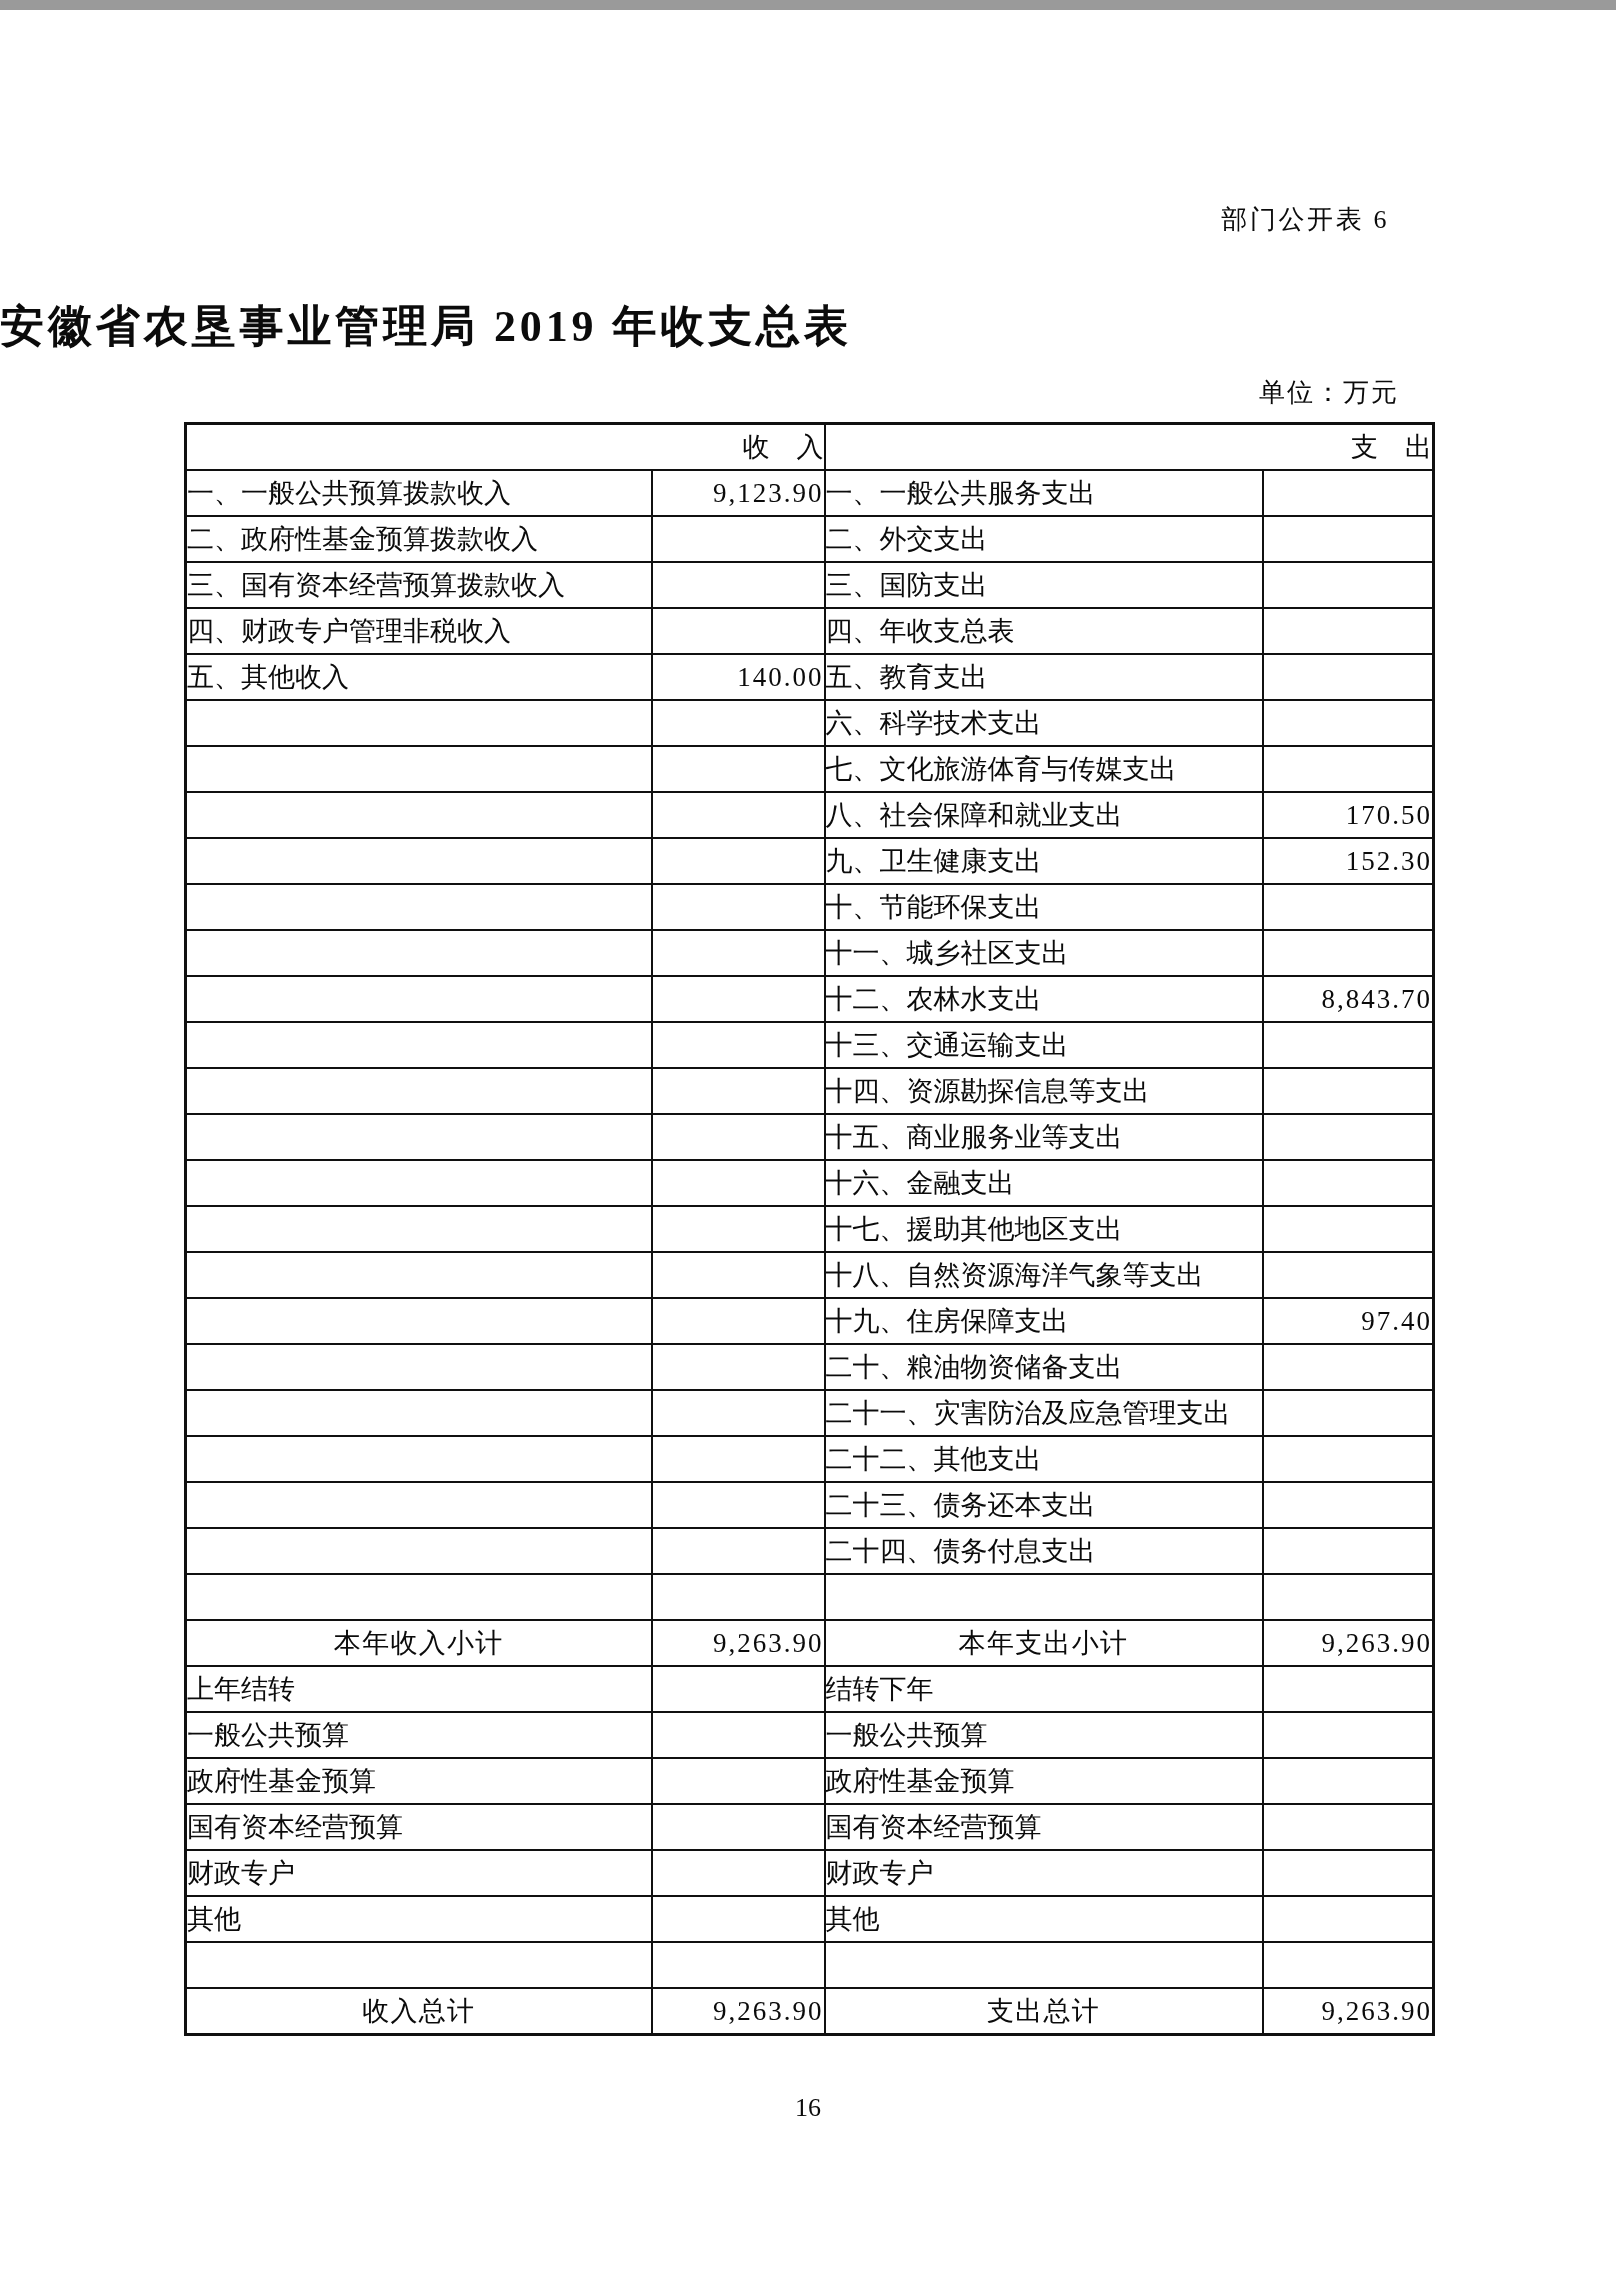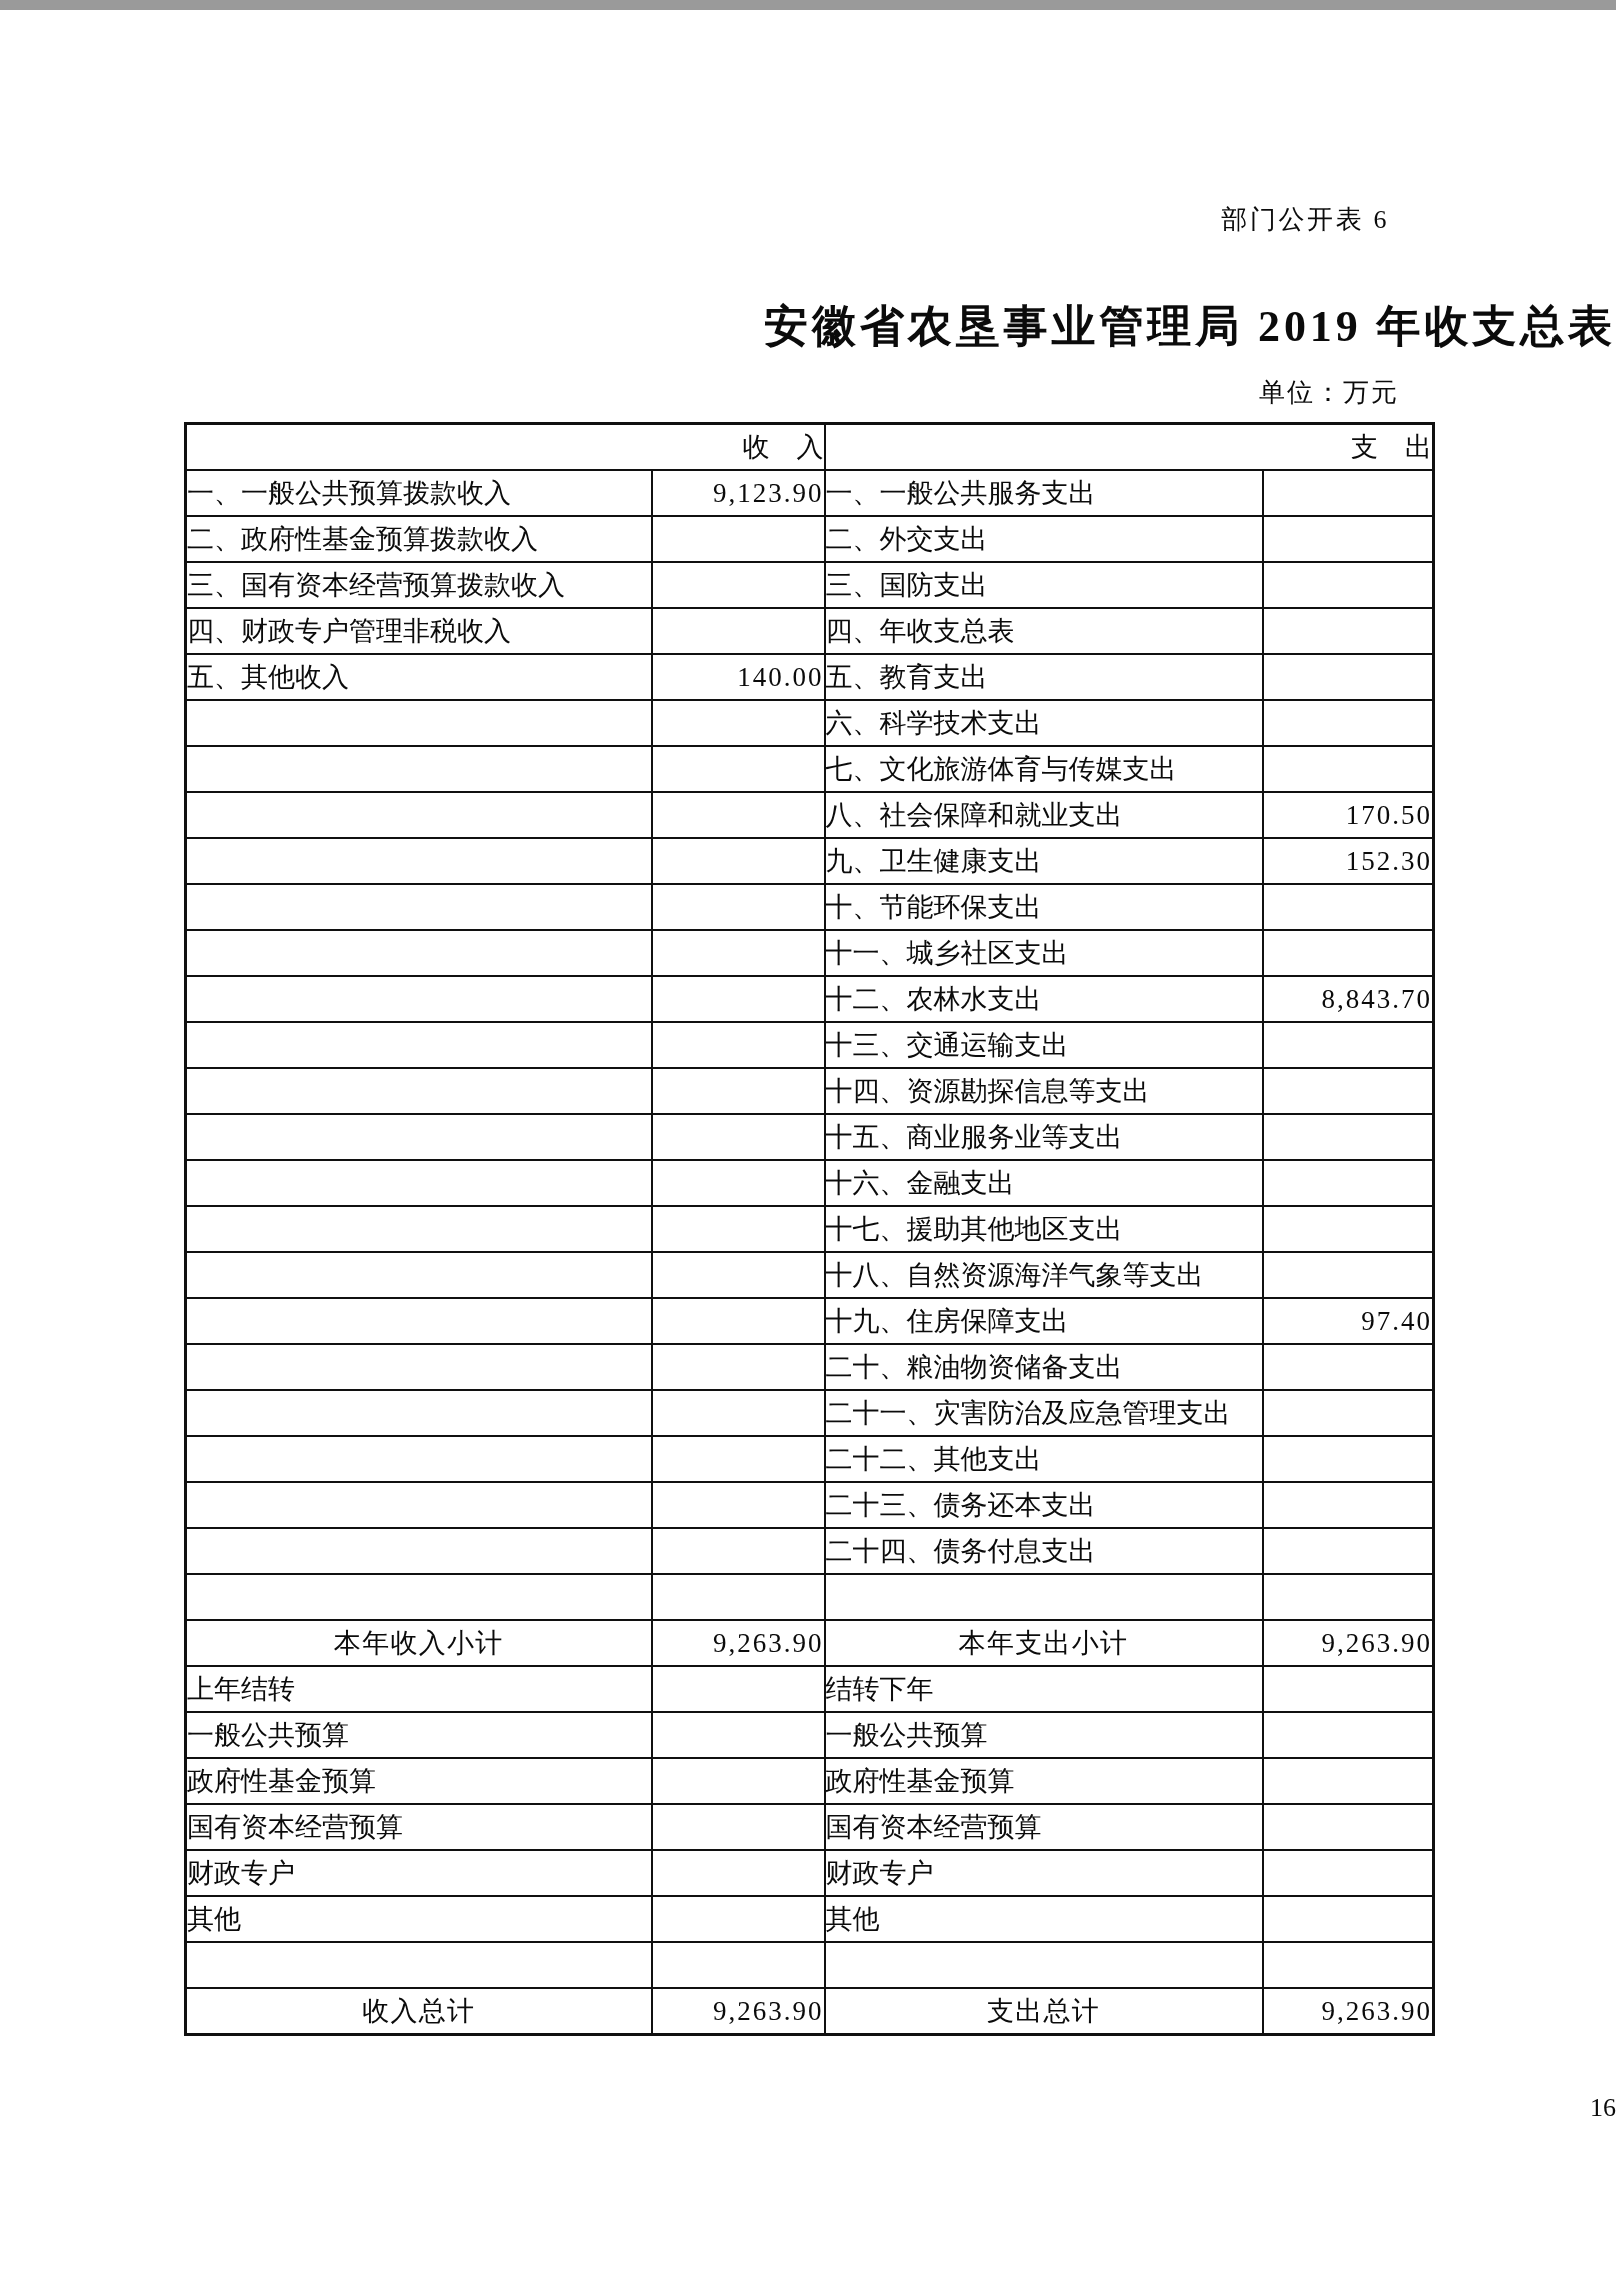--- a/index.html
+++ b/index.html
@@ -15,21 +15,21 @@
   .corner-label {
     position: absolute;
     top: 192px; right: 227px;
     font-size: 26px;
     letter-spacing: 2.6px;
     white-space: nowrap;
   }
   .doc-title {
     position: absolute;
     top: 287px; left: 0; width: 100%;
-    text-align: right;
+    text-align: left;
     font-size: 44px;
     font-weight: bold;
     letter-spacing: 3.9px;
     white-space: nowrap;
   }
   .unit-label {
     position: absolute;
     top: 365px; right: 217px;
     font-size: 26px;
     letter-spacing: 2px;
@@ -67,21 +67,21 @@
     font-weight: bold;
     text-align: center;
   }
   td.cell-label { text-align: left; padding-left: 14.3px; }
   td.cell-indent { padding-left: 46px; }
   td.cell-num { text-align: right; padding-right: 18px; letter-spacing: 2px; }
   td.cell-centerbold { text-align: center; font-weight: bold; letter-spacing: 1.3px; }
   .page-number {
     position: absolute;
     top: 2083px; left: 0; width: 100%;
-    text-align: right;
+    text-align: center;
     font-size: 26px;
   }
 </style>
 </head>
 <body>
 
 <div class="page">
 
   <div class="corner-label">部门公开表 6</div>
 

